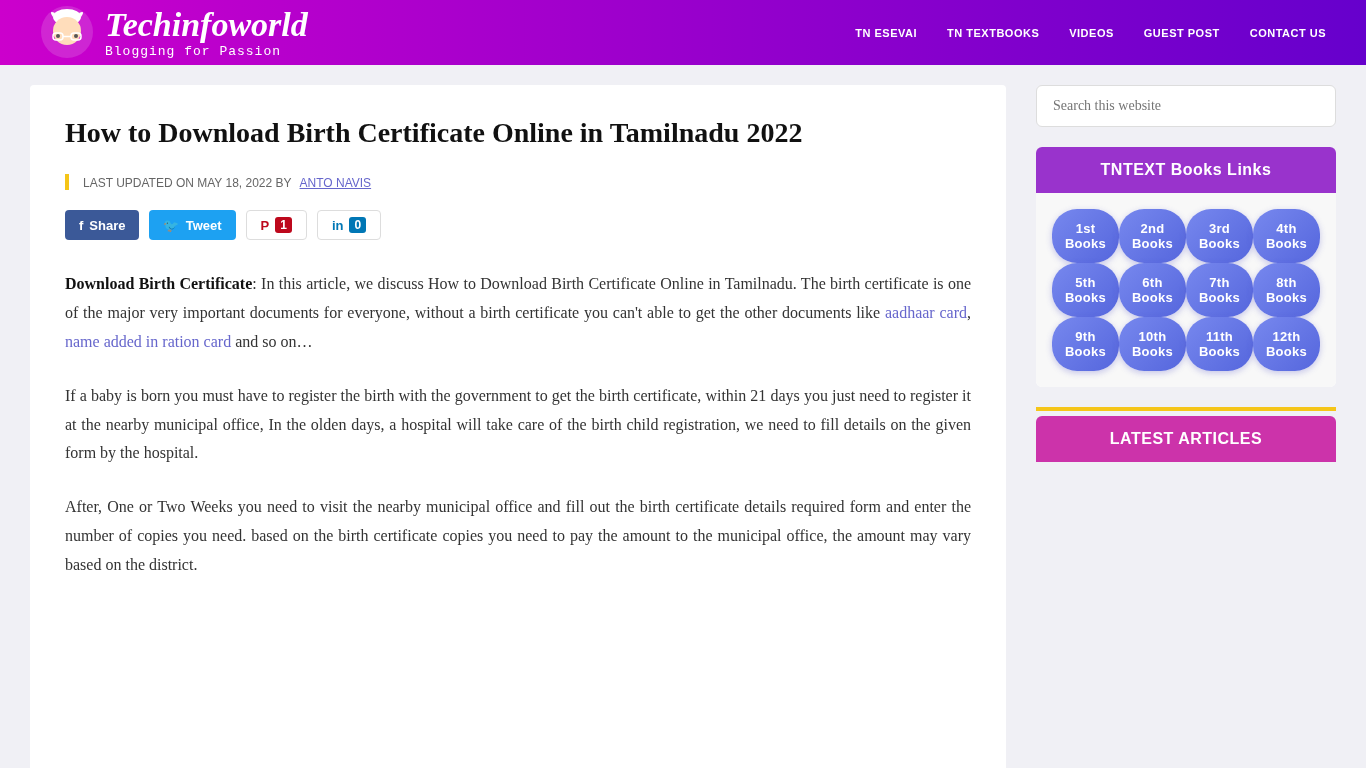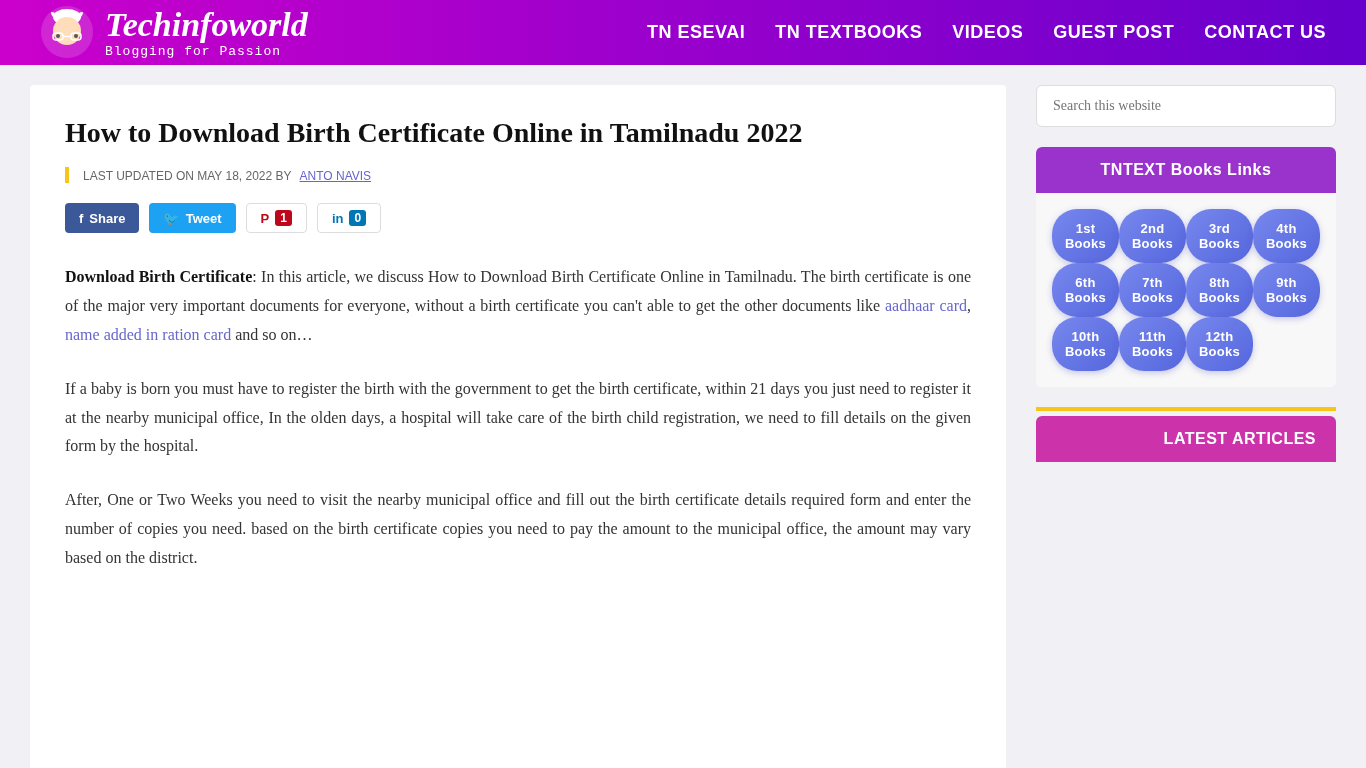--- a/index.html
+++ b/index.html
@@ -41,21 +41,21 @@
       letter-spacing: 1px;
     }
     .nav {
       display: flex;
       align-items: center;
       gap: 30px;
     }
     .nav-item {
       color: white;
       text-decoration: none;
-      font-size: 18px;
+      font-size: 11px;
       font-weight: bold;
       font-family: Arial, sans-serif;
       letter-spacing: 0.5px;
       cursor: pointer;
     }
 
     
     .main-container {
       display: flex;
       max-width: 1366px;
@@ -72,21 +72,21 @@
       border-radius: 4px;
       padding: 30px 35px;
       min-height: 700px;
     }
 
     .article-title {
       font-size: 28px;
       font-weight: bold;
       color: #111;
       line-height: 1.3;
-      margin-bottom: 16px;
+      margin-bottom: 23px;
       font-family: Georgia, serif;
     }
 
     .meta-bar {
       display: flex;
       align-items: flex-end;
       gap: 8px;
       margin-bottom: 20px;
       font-size: 12px;
       color: #666;
@@ -225,21 +225,21 @@
     }
 
     
     .latest-header {
       background: #cc33aa;
       color: white;
       font-size: 16px;
       font-weight: bold;
       font-family: Arial, sans-serif;
       padding: 14px 20px;
-      text-align: right;
+      text-align: center;
       letter-spacing: 0.5px;
       border-radius: 6px 6px 0 0;
       margin-top: 5px;
     }
 
     .yellow-accent {
       height: 4px;
       background: #f5c518;
       width: 100%;
       margin-top: 15px;
@@ -330,20 +330,21 @@
     <input class="search-box" type="text" placeholder="Search this website" style="">
 
     
     <div class="tntext-widget">
       <div class="tntext-header">TNTEXT Books Links</div>
       <div class="tntext-grid">
         <button class="book-btn">1st Books</button>
         <button class="book-btn">2nd Books</button>
         <button class="book-btn">3rd Books</button>
         <button class="book-btn">4th Books</button>
+        <button class="book-btn">5th Books</button>
         <button class="book-btn">6th Books</button>
         <button class="book-btn">7th Books</button>
         <button class="book-btn">8th Books</button>
         <button class="book-btn">9th Books</button>
         <button class="book-btn">10th Books</button>
         <button class="book-btn">11th Books</button>
         <button class="book-btn">12th Books</button>
       </div>
     </div>
 

